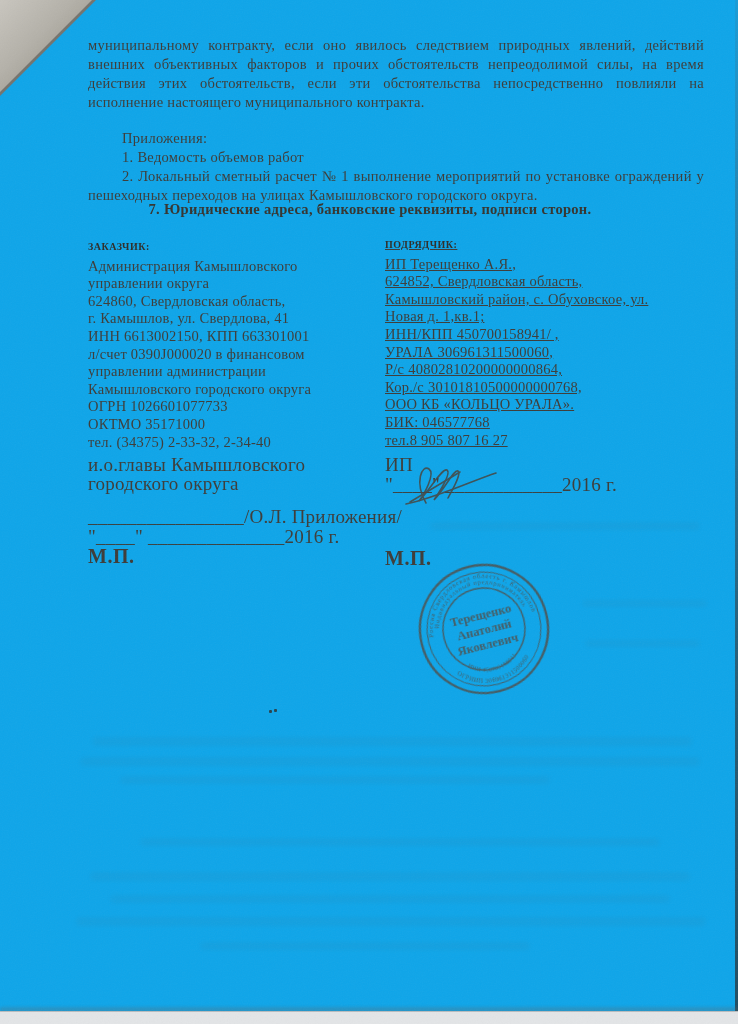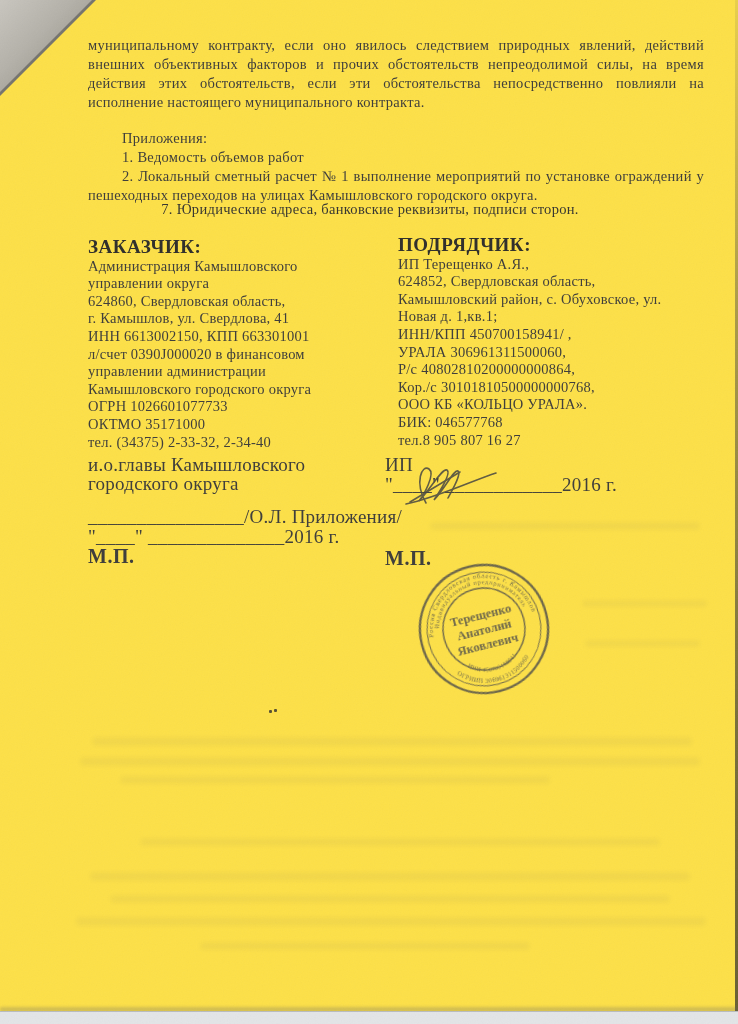--- a/index.html
+++ b/index.html
@@ -1,45 +1,45 @@
 <!DOCTYPE html>
 <html lang="ru"><head>
 <meta charset="utf-8">
 <style>
   html,body{margin:0;padding:0;background:#888;}
   .page{
     position:relative;
     width:738px;height:1024px;
     margin:0 auto;
-    background:#fde047;
+    background:#0ea5e9;
     overflow:hidden;
     font-family:"Liberation Serif","DejaVu Serif",serif;
     color:#3d3c39;
   }
   .abs{position:absolute;}
   
   .para{
     left:88px;top:36px;width:616px;
     font-size:14.5px;line-height:19px;
     text-align:justify;letter-spacing:.3px;
   }
   
   .appendices{left:88px;top:129px;width:616px;font-size:14.5px;line-height:19px;letter-spacing:.3px;}
   .appendices .indent{padding-left:34px;}
   .appendices .item2{text-align:justify;text-indent:34px;}
   
   .heading{
     left:60px;top:201px;width:620px;
-    text-align:center;font-weight:normal;font-size:14.5px;letter-spacing:.3px;color:#35342f;
+    text-align:center;font-weight:bold;font-size:14.5px;letter-spacing:.3px;color:#35342f;
   }
   
   .col{font-size:14.5px;line-height:17.6px;letter-spacing:.25px;white-space:nowrap;}
-  .col .title{font-weight:bold;font-size:19px;letter-spacing:.5px;color:#2e2d29;margin-bottom:2px;}
+  .col .title{font-weight:bold;font-size:10px;letter-spacing:.5px;color:#2e2d29;margin-bottom:2px;}
   .col-left{left:88px;top:238px;width:296px;}
-  .col-right{left:398px;top:236px;width:330px;}
+  .col-right{left:385px;top:236px;width:330px;text-decoration:underline;}
   
   .sig{font-size:19px;line-height:19px;letter-spacing:.25px;}
   .sig-left{left:88px;top:455px;width:286px;}
   .sig-right{left:385px;top:455px;width:330px;}
   .sig .row{white-space:nowrap;}
   .sig .sign-row{margin-top:14px;}
   .sig-right .sign-row{margin-top:14px;}
   .sig .date-row{margin-top:1px;}
   .mp{font-size:20px;letter-spacing:.5px;font-weight:bold;}
   .mp-left{left:88px;top:545px;}

